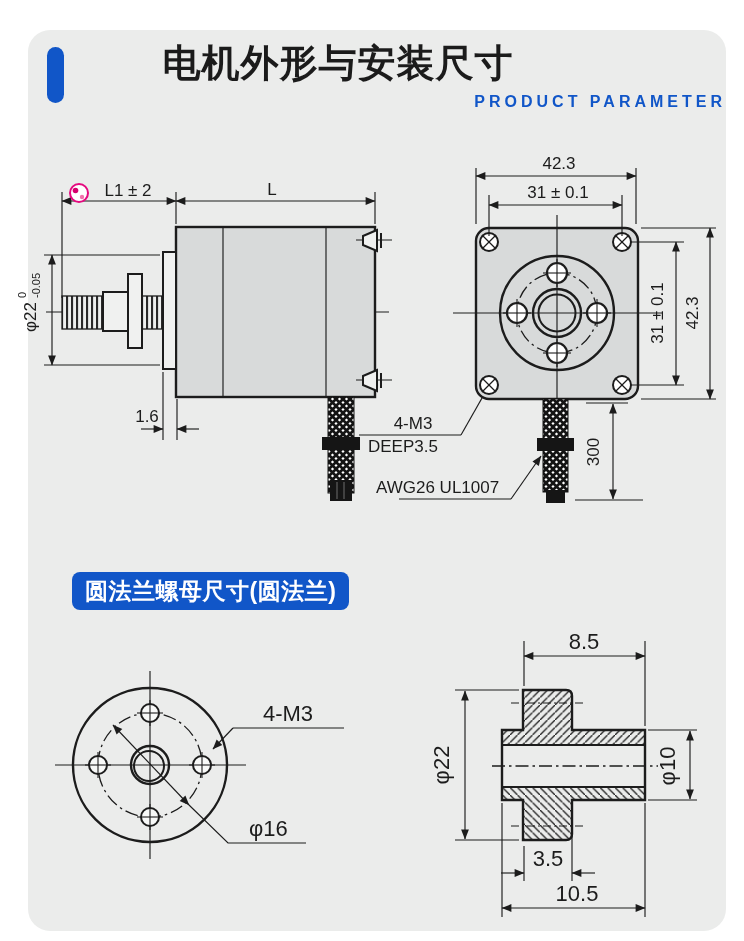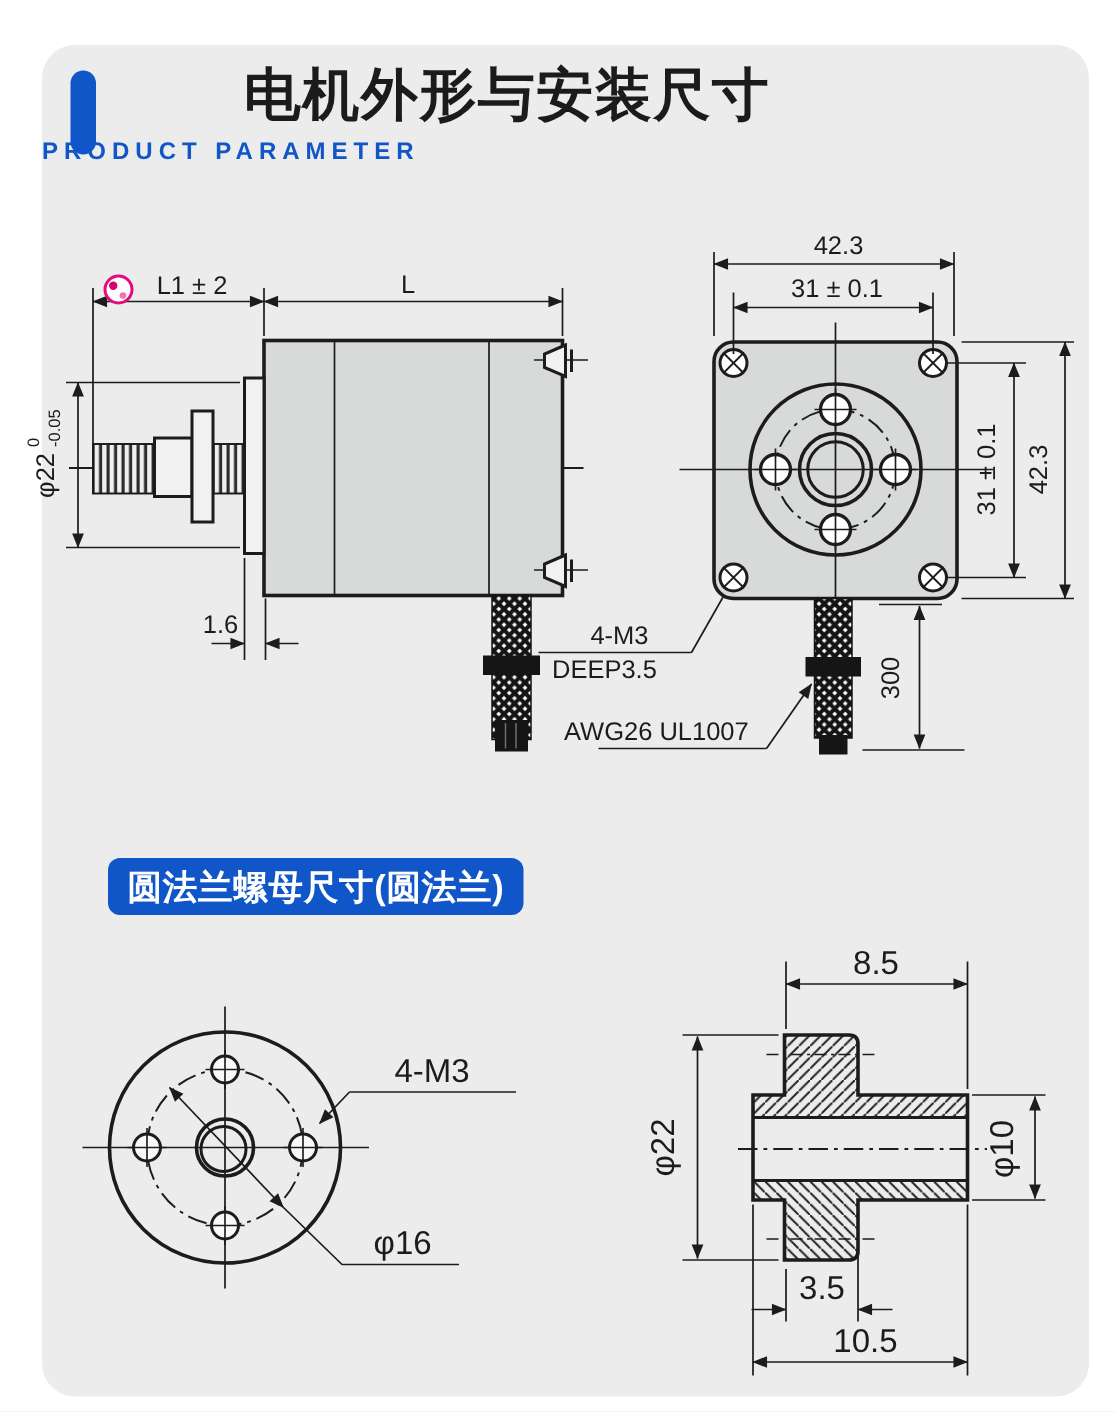--- a/index.html
+++ b/index.html
@@ -4,21 +4,21 @@
 <style>
   html,body{margin:0;padding:0;}
   body{width:744px;height:941px;background:#ffffff;position:relative;
        font-family:"Liberation Sans",sans-serif;overflow:hidden;}
   .panel{position:absolute;left:28px;top:30px;width:698px;height:901px;
          background:#ebeceb;border-radius:22px;}
   .accent-pill{position:absolute;left:47px;top:47px;width:17px;height:56px;
                border-radius:9px;background:#1156c8;}
   .title{position:absolute;left:28px;top:38px;width:620px;text-align:center;
          font-size:38px;font-weight:bold;color:#1b1b1b;letter-spacing:1px;}
-  .subtitle{position:absolute;left:28px;top:93px;width:698px;text-align:left;
+  .subtitle{position:absolute;left:28px;top:93px;width:698px;text-align:right;
             font-size:16px;font-weight:bold;color:#1156c8;letter-spacing:4px;}
   .section-label{position:absolute;left:52px;top:572px;background:#1156c8;
                  color:#ffffff;font-size:23px;font-weight:bold;line-height:38px;
                  padding:0 13px;border-radius:8px;letter-spacing:0.5px;margin-left:20px;}
   svg.draw{position:absolute;left:0;top:0;}
   
   .o  {stroke:#1c1c1c;fill:none;stroke-width:2.4;}  
   .o2 {stroke:#1c1c1c;fill:none;stroke-width:2;}
   .d  {stroke:#1c1c1c;fill:none;stroke-width:1.15;} 
   .cl {stroke:#1c1c1c;fill:none;stroke-width:1.2;stroke-dasharray:18 7;}

